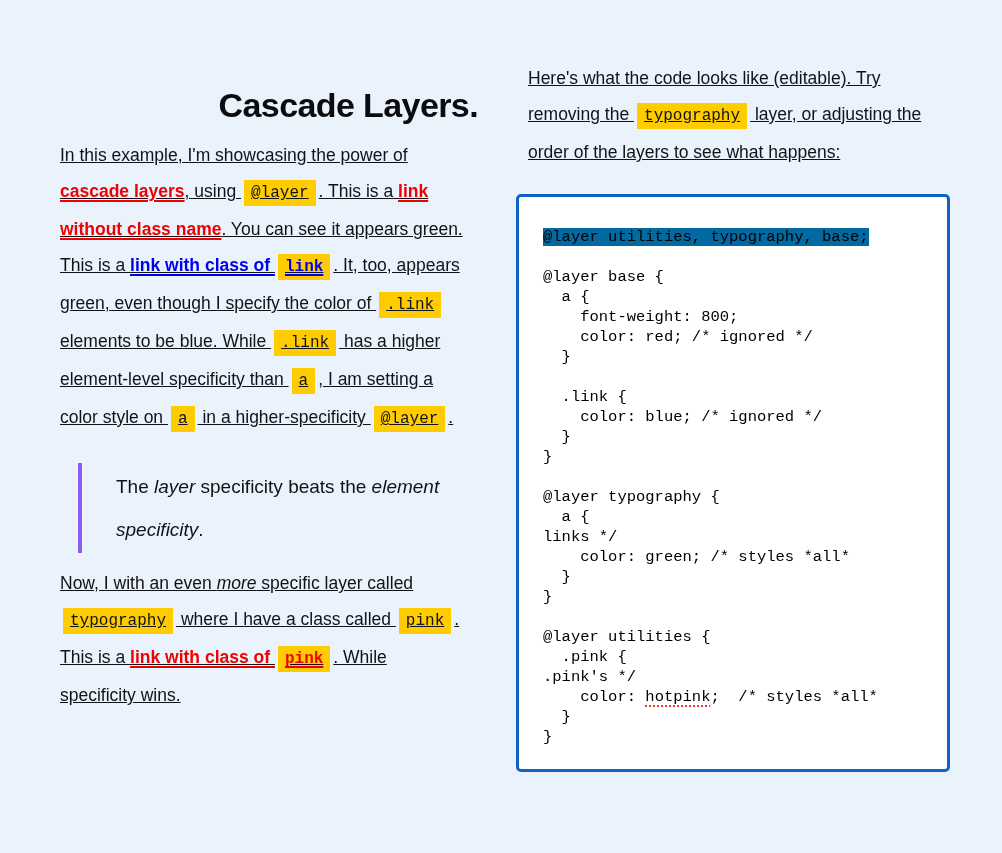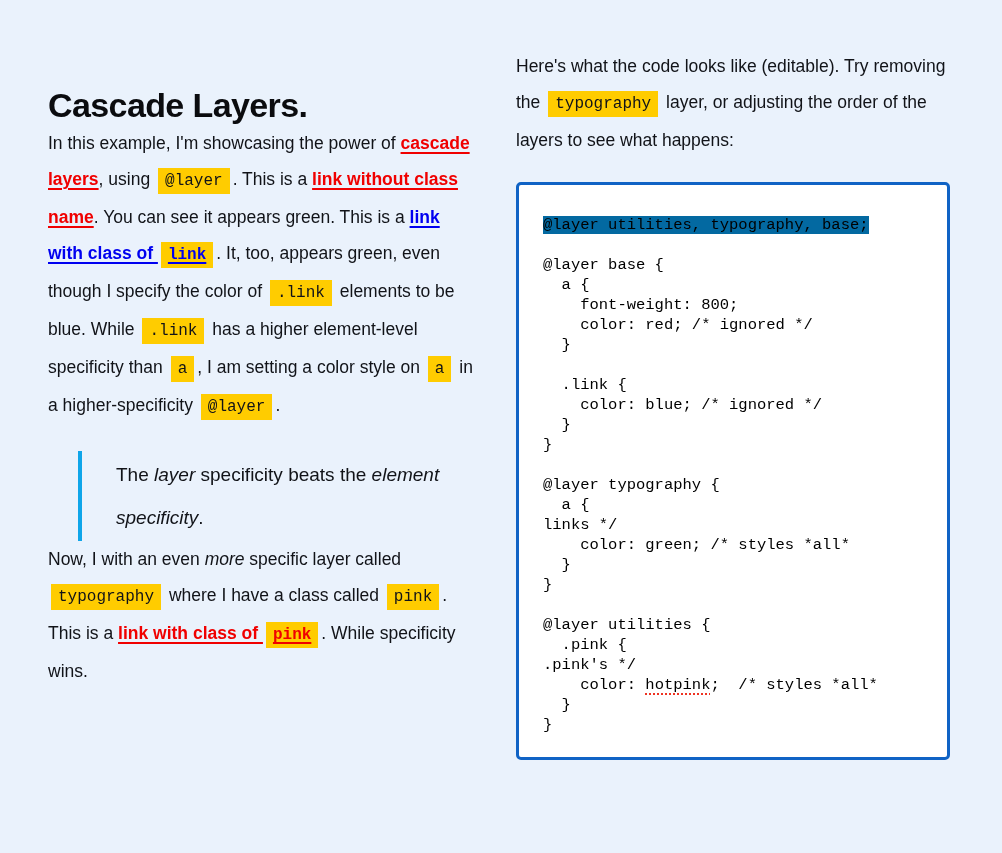--- a/index.html
+++ b/index.html
@@ -20,36 +20,38 @@
   .col-left  { width: 430px; flex: 0 0 430px; }
   .col-right { width: 434px; flex: 0 0 434px; }
 
   h1.title {
     margin: 38px 0 0 0;
     font-size: 34px;
     line-height: 1.15;
     font-weight: 800;
     letter-spacing: -0.6px;
     color: #0b0c0f;
+    text-align: right;
   }
 
   p.body-text {
-    margin: 0;
+    margin: 12px;
     font-size: 17.5px;
     line-height: 36px;
     font-weight: 400;
+    text-decoration: underline;
   }
   .intro  { margin-top: 50px; }
   .para2  { margin-top: 34px; }
   .right-intro { margin-top: 20px; }
 
   blockquote.quote {
     margin: 26px 0 0 30px;
     padding: 2px 0 2px 34px;
-    border-left: 4px solid #0ea5e9;
+    border-left: 4px solid #8b5cf6;
     font-size: 19px;
     line-height: 43px;
   }
 
   
   .s-em { font-style: italic; }
   .s-red-link {
     color: #f00000;
     font-weight: 700;
     text-decoration: underline;

